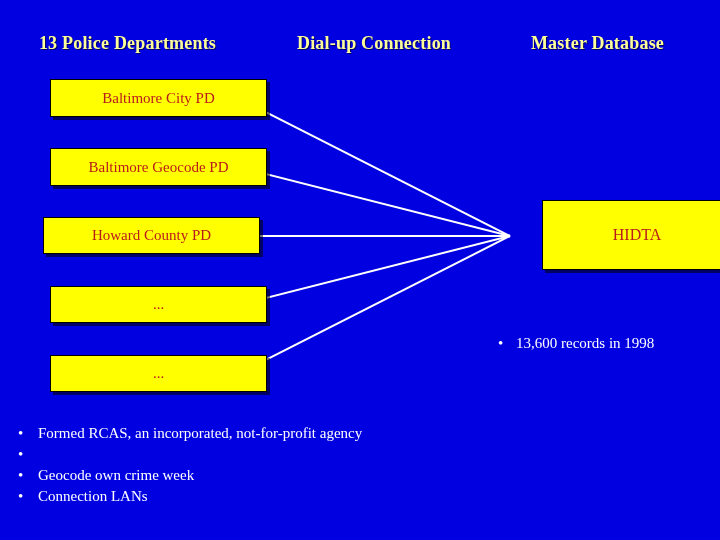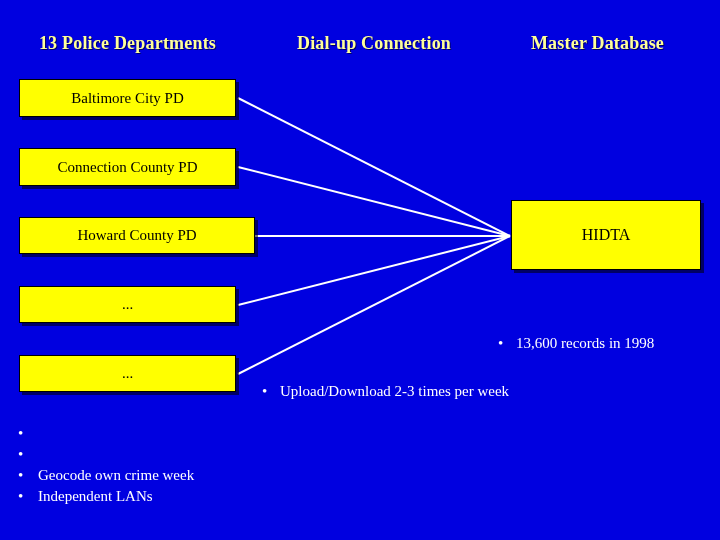--- a/index.html
+++ b/index.html
@@ -33,31 +33,32 @@
   #hdr-departments { left: 19px;  top: 33px; width: 217px; text-align: center; }
   #hdr-dialup      { left: 288px; top: 33px; width: 172px; text-align: center; }
   #hdr-master      { left: 511px; top: 33px; width: 173px; text-align: center; }
 
   
   .pd-box {
     position: absolute;
     background: #ffff00;
     border: 1px solid #000000;
     box-shadow: 3px 3px 0 rgba(0,0,0,0.55);
-    color: #000000;
+    color: #b91c1c;
     font-size: 15px;
     display: flex;
     align-items: center;
     justify-content: center;
     box-sizing: border-box;
     font-family: "Liberation Serif", "DejaVu Serif", serif;
+    margin-left: 31px;
   }
   #box-baltimore-city   { left: 19px; top: 79px;  width: 217px; height: 38px; }
   #box-baltimore-county { left: 19px; top: 148px; width: 217px; height: 38px; }
-  #box-howard-county    { left: 19px; top: 217px; width: 236px; height: 37px; }
+  #box-howard-county    { left: 12px; top: 217px; width: 217px; height: 37px; }
   #box-ellipsis-1       { left: 19px; top: 286px; width: 217px; height: 37px; }
   #box-ellipsis-2       { left: 19px; top: 355px; width: 217px; height: 37px; }
   #box-hidta {
     left: 511px; top: 200px; width: 190px; height: 70px;
     font-size: 16px;
   }
 
   
   #connectors {
     position: absolute;
@@ -121,53 +122,51 @@
       <line x1="238" y1="236" x2="510" y2="236"></line>
       <line x1="238" y1="305" x2="510" y2="236"></line>
       <line x1="238" y1="374" x2="510" y2="236"></line>
     </g>
   </svg>
 
   <div id="box-baltimore-city" class="pd-box">
     <span>Baltimore City PD</span>
   </div>
   <div id="box-baltimore-county" class="pd-box">
-    <span>Connection County PD</span>
+    <span>Baltimore Geocode PD</span>
   </div>
   <div id="box-howard-county" class="pd-box">
     <span>Howard County PD</span>
   </div>
   <div id="box-ellipsis-1" class="pd-box">
     <span>...</span>
   </div>
   <div id="box-ellipsis-2" class="pd-box">
     <span>...</span>
   </div>
 
   <div id="box-hidta" class="pd-box">
     <span>HIDTA</span>
   </div>
 
   <div id="bullet-records" class="bullet-line">
     <span class="dot">•</span><span>13,600 records in 1998</span>
   </div>
-  <div id="bullet-upload" class="bullet-line">
-    <span class="dot">•</span><span>Upload/Download 2-3 times per week</span>
-  </div>
 
   <div id="bottom-bullets">
     <div class="bullet-row">
       <span class="dot">•</span>
+      <span>Formed RCAS, an incorporated, not-for-profit agency</span>
     </div>
     <div class="bullet-row">
       <span class="dot">•</span>
     </div>
     <div class="bullet-row">
       <span class="dot">•</span>
       <span>Geocode own crime week</span>
     </div>
     <div class="bullet-row">
       <span class="dot">•</span>
-      <span>Independent LANs</span>
+      <span>Connection LANs</span>
     </div>
   </div>
 
 </div>
 
 </body></html>

